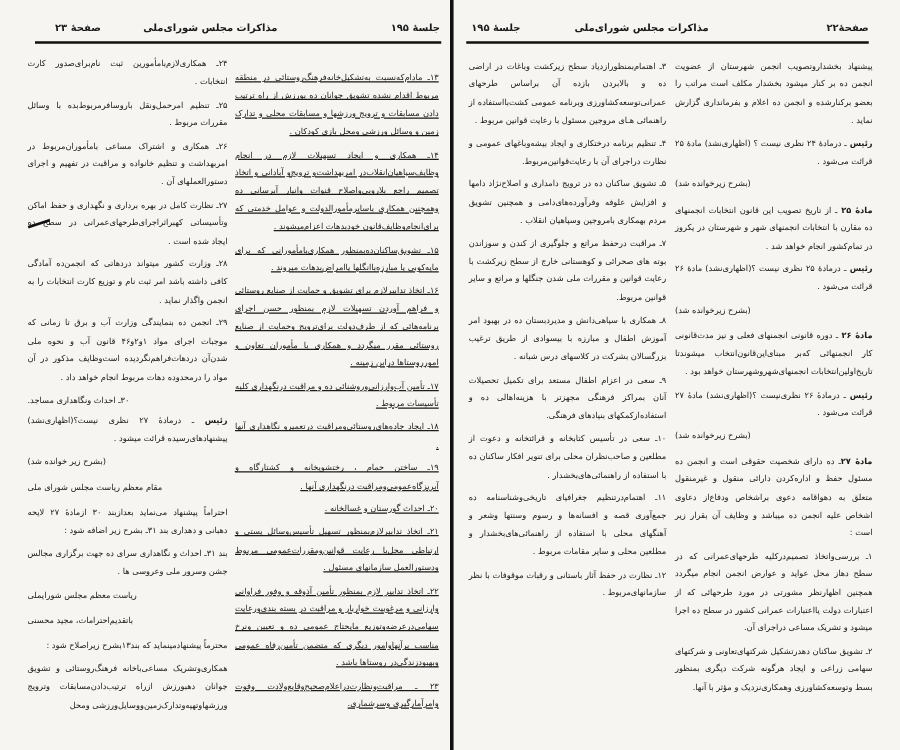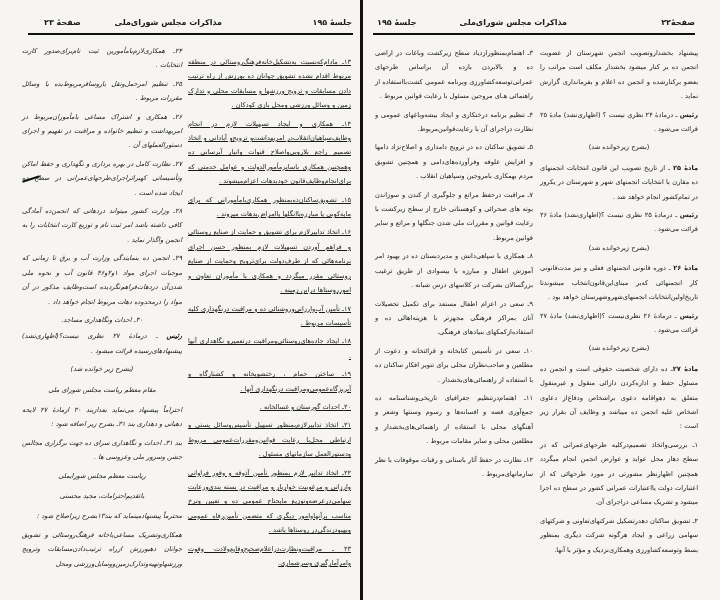--- a/index.html
+++ b/index.html
@@ -6,21 +6,21 @@
   body{width:720px;height:600px;overflow:hidden;background:#f4f3ef;position:relative;font-family:"DejaVu Sans",sans-serif;color:#1a1a1a;}
   .page{position:absolute;top:0;height:600px;background:#f6f5f1;overflow:hidden;}
   .page.left{left:0;width:361px;}
   .page.right{left:363px;width:357px;}
   .spine{position:absolute;left:360px;top:0;width:3px;height:600px;background:#111;}
   .header{position:absolute;top:18px;height:14px;font-size:8px;font-weight:bold;direction:rtl;}
   .header .cell{position:absolute;top:0;white-space:nowrap;}
   .rule{position:absolute;top:33px;height:1.5px;background:#111;}
   .col{position:absolute;top:42px;direction:rtl;text-align:justify;font-size:6.6px;line-height:14.4px;}
   .col p{margin:0 0 4px 0;}
-  .col p.center{text-align:center;margin:4px 0 6px 0;}
+  .col p.center{text-align:left;margin:4px 0 6px 0;}
   .col .b{font-weight:bold;}
   .smudge{position:absolute;background:#111;height:1.5px;transform:rotate(-18deg);}
 </style>
 </head>
 <body>
 
 <div class="page left">
   <div class="header" style="left:30px;width:322px;">
     <span class="cell" style="right:0;">جلسهٔ ۱۹۵</span>
     <span class="cell" style="right:130px;">مذاکرات مجلس شورای‌ملی</span>
@@ -35,21 +35,21 @@
     <p>۱۶ـ اتخاذ تدابیرلازم برای تشویق و حمایت از صنایع روستائی و فراهم آوردن تسهیلات لازم بمنظور حسن اجرای برنامه‌هائی که از طرف‌دولت برای‌ترویج وحمایت از صنایع روستائی مقرر میگردد و همکاری با مأموران تعاون و امورروستاها درابن زمینه .</p>
     <p>۱۷ـ تأمین آب‌وارزانی‌وروشنائی ده و مراقبت درنگهداری کلیه تأسیسات مربوط .</p>
     <p>۱۸ـ ایجاد جاده‌های‌روستائی‌ومراقبت درتعمیرو نگاهداری آنها .</p>
     <p>۱۹ـ ساختن حمام ، رختشویخانه و کشتارگاه و آبریزگاه‌عمومی‌ومراقبت درنگهداری آنها .</p>
     <p>۲۰ـ احداث گورستان و غسالخانه .</p>
     <p>۲۱ـ اتخاذ تدابیرلازم‌بمنظور تسهیل تأسیس‌وسائل پستی و ارتباطی محل‌با رعایت قوانین‌ومقررات‌عمومی مربوط ودستورالعمل سازمانهای مسئول .</p>
     <p>۲۲ـ اتخاذ تدابیر لازم بمنظور تأمین آذوقه و وفور فراوانی وارزانی و مرغوبیت خواربار و مراقبت در بسته بندی‌ورعایت سهامی‌درعرضه‌وتوزیع مایحتاج عمومی ده و تعیین ونرخ مناسب برآنهاوامور دیگری که متضمن تأمین‌رفاه عمومی وبهبودزندگی‌در روستاها باشد .</p>
     <p>۲۳ ـ مراقبت‌ونظارت‌دراعلام‌صحیح‌وقایع‌ولادت وفوت وامرآمارگیری وسرشماری.</p>
   </div>
 
-  <div class="col" style="left:22px;width:160px;top:44px;font-style:italic;">
+  <div class="col" style="left:22px;width:160px;top:44px;">
     <p>۲۴ـ همکاری‌لازم‌بامأمورین ثبت نام‌برای‌صدور کارت انتخابات .</p>
     <p>۲۵ـ تنظیم امرحمل‌ونقل باروسافرمربوط‌بده با وسائل مقررات مربوط .</p>
     <p>۲۶ـ همکاری و اشتراک مساعی بامأموران‌مربوط در امربهداشت و تنظیم خانواده و مراقبت در تفهیم و اجرای دستورالعملهای آن .</p>
     <p>۲۷ـ نظارت کامل در بهره برداری و نگهداری و حفظ اماکن وتأسیساتی کهبراثراجرای‌طرحهای‌عمرانی در سطح ده ایجاد شده است .</p>
     <p>۲۸ـ وزارت کشور میتواند دردهاتی که انجمن‌ده آمادگی کافی داشته باشد امر ثبت نام و توزیع کارت انتخابات را به انجمن واگذار نماید .</p>
     <p>۲۹ـ انجمن ده بنمایندگی وزارت آب و برق تا زمانی که موجبات اجرای مواد ۱و۲و۴۶ قانون آب و نحوه ملی شدن‌آن دردهات‌فراهم‌نگردیده است‌وظایف مذکور در آن مواد را درمحدوده دهات مربوط انجام خواهد داد .</p>
     <p class="center" style="margin:0 0 2px 0;">۳۰ـ احداث ونگاهداری مساجد.</p>
     <p><span class="b">رئیس</span><span> ـ درمادهٔ ۲۷ نظری نیست؟(اظهاری‌نشد) پیشنهادهای‌رسیده قرائت میشود .</span></p>
     <p class="center">(بشرح زیر خوانده شد)</p>
     <p class="center">مقام معظم ریاست مجلس شورای ملی</p>

